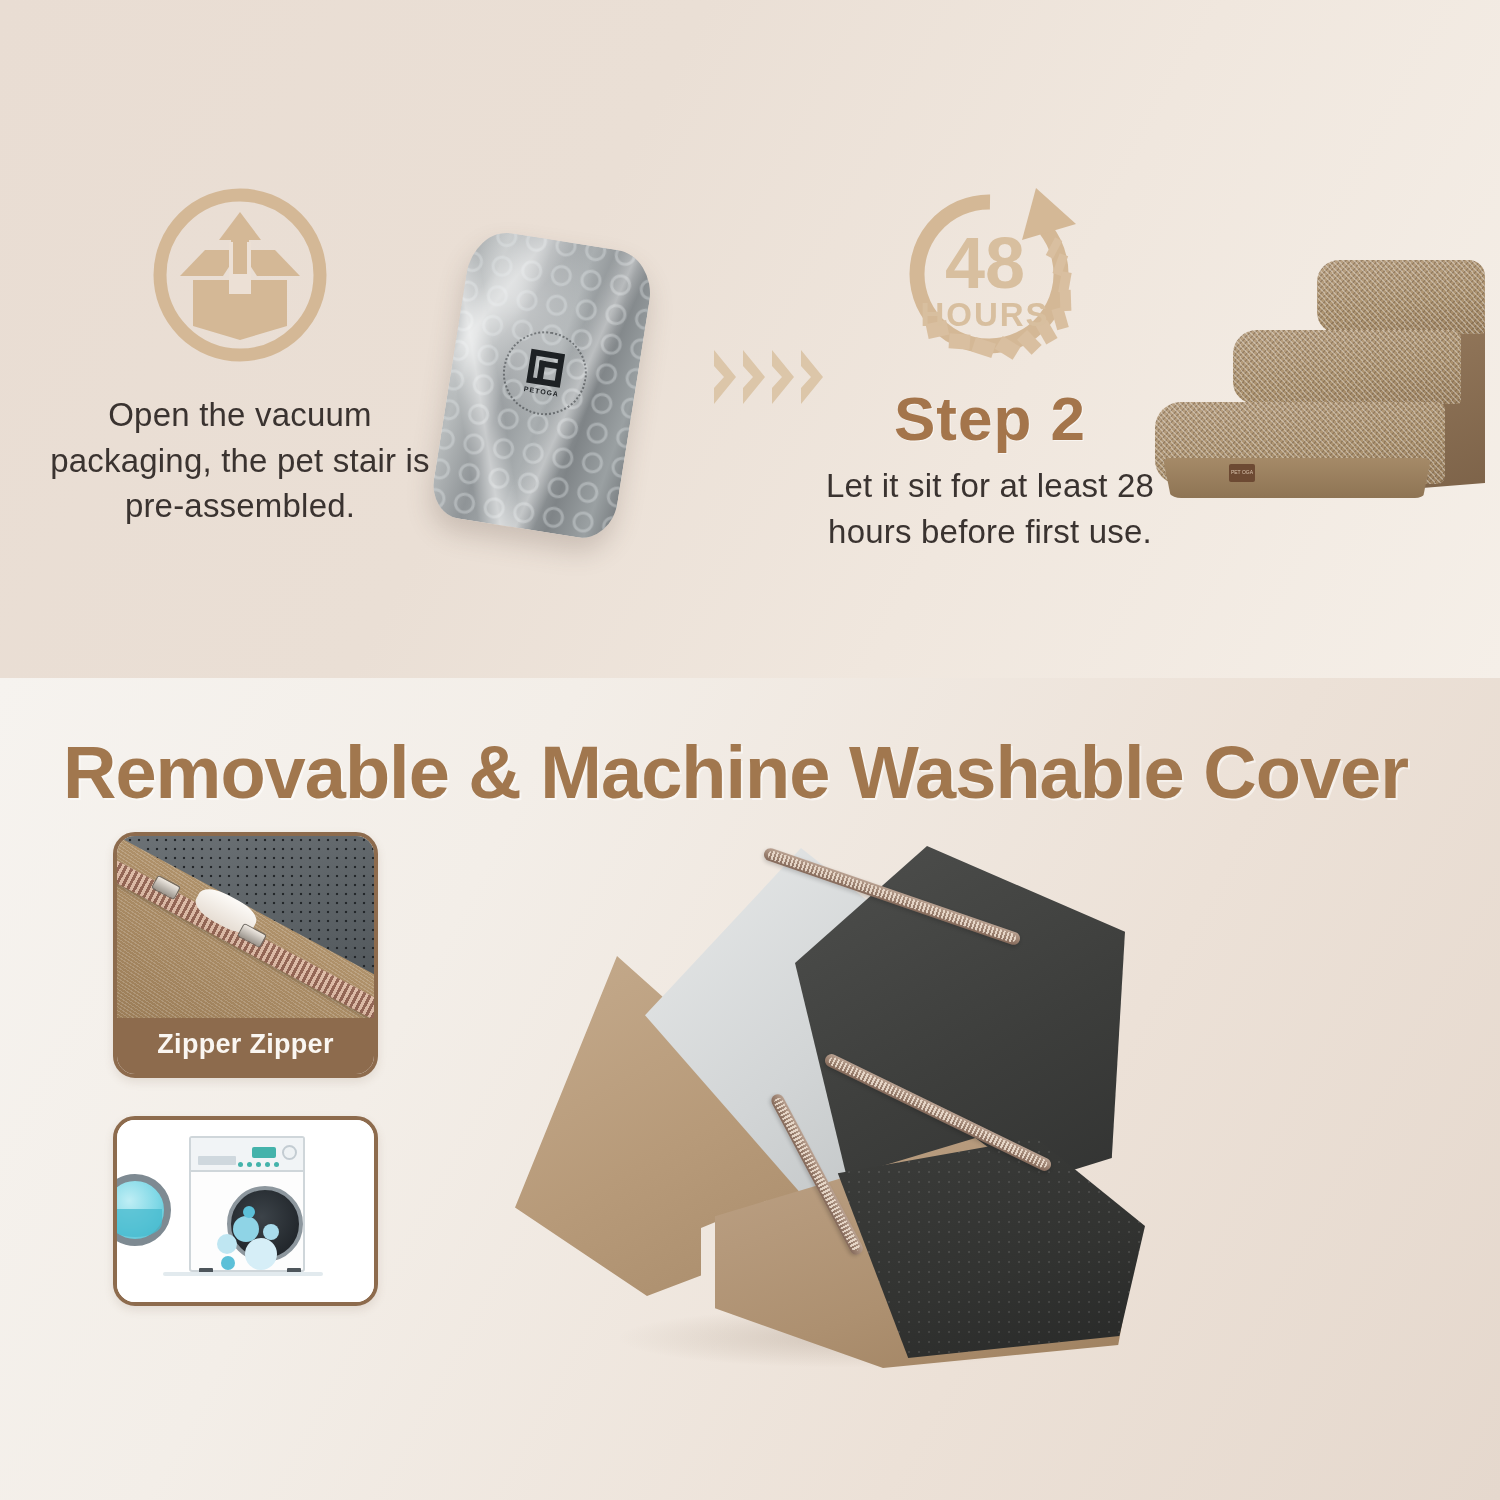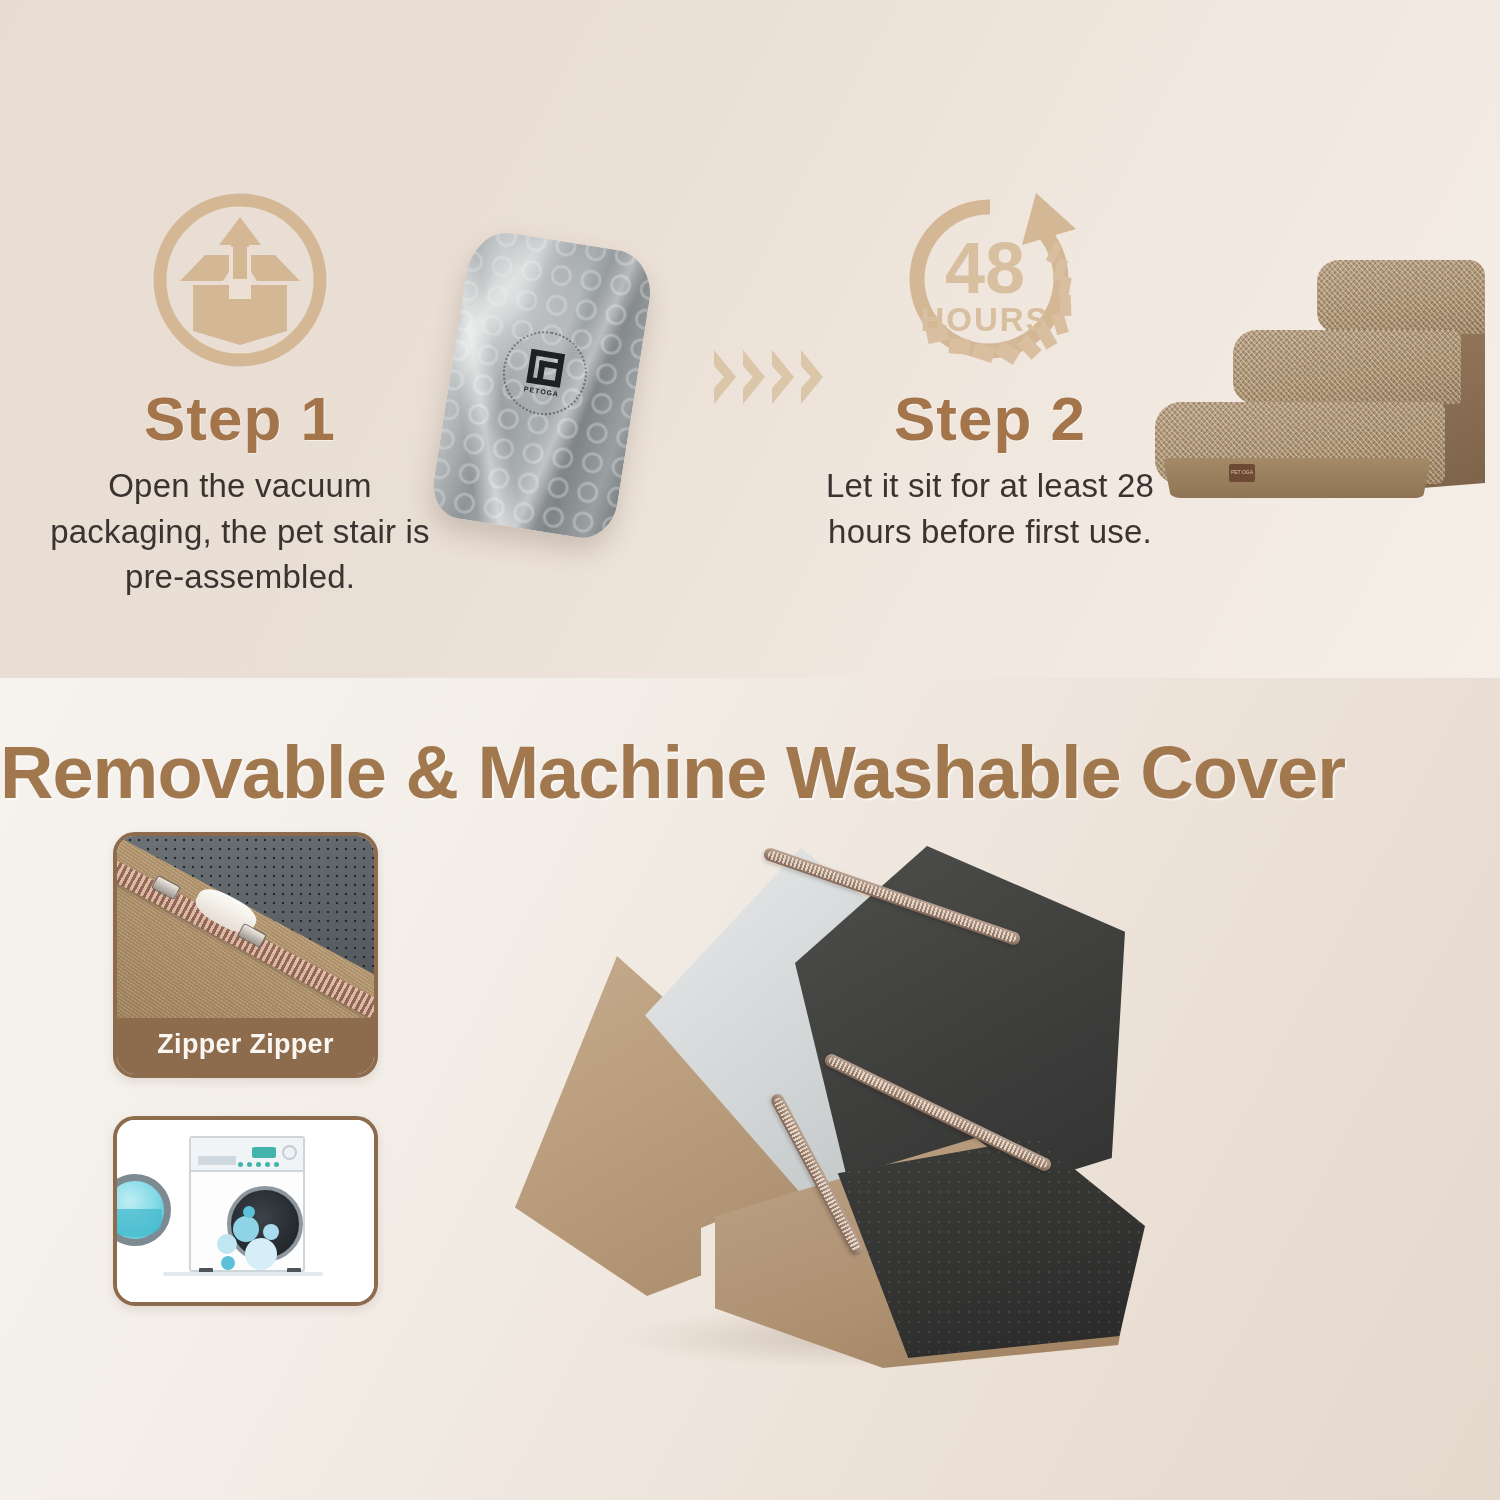--- a/index.html
+++ b/index.html
@@ -16,21 +16,21 @@
     position:absolute; left:0; top:0; width:1500px; height:678px;
     background:
       linear-gradient(118deg, #e9ddd3 0%, #eadfd5 38%, #f0e7de 66%, #f5efe8 100%);
     overflow:hidden;
   }
 
   
   #step1-block{ position:absolute; left:30px; top:180px; width:420px; text-align:center; }
   #step2-block{ position:absolute; left:780px; top:180px; width:420px; text-align:center; }
 
-  .step-icon-wrap{ height:200px; display:flex; align-items:center; justify-content:center; }
+  .step-icon-wrap{ height:200px; display:flex; align-items:flex-start; justify-content:center; }
 
   .step-title{
     font-size:62px; font-weight:bold; color:#a4754b;
     letter-spacing:1px; line-height:1.05;
     text-shadow:1px 1px 0 rgba(255,255,255,.55);
     margin-top:6px;
   }
   .step-desc{
     font-size:33px; color:#3a3330; line-height:1.38; letter-spacing:.2px;
     margin-top:12px; font-weight:300;
@@ -121,21 +121,21 @@
   }
 
   
   #bottom-section{
     position:absolute; left:0; top:678px; width:1500px; height:822px;
     background:linear-gradient(118deg,#f6f3ef 0%,#f3eee8 30%,#ece1d7 68%,#e5d8cd 100%);
     overflow:hidden;
   }
 
   #section-heading{
-    position:absolute; left:0; top:52px; width:1408px; text-align:left;
+    position:absolute; left:0; top:52px; width:1408px; text-align:right;
     font-size:74px; font-weight:bold; color:#a1774e;
     letter-spacing:-1px;
     text-shadow:2px 2px 0 rgba(255,255,255,.5);
     white-space:nowrap;
   }
 
   
   #badge-column{ position:absolute; left:113px; top:154px; width:265px; }
   .badge-card{
     width:265px; border:4px solid #8d6b4d; border-radius:22px;
@@ -281,21 +281,20 @@
         <circle cx="95" cy="95" r="80" fill="none" stroke="#d4b896" stroke-width="13"></circle>
         <path d="M95 32 L116 60 L104 60 L104 96 L86 96 L86 60 L74 60 Z" fill="#d4b896"></path>
         <path d="M35 96 L60 70 L95 70 L78 96 Z" fill="#d4b896"></path>
         <path d="M155 96 L130 70 L95 70 L112 96 Z" fill="#d4b896"></path>
         <path d="M48 100 L48 146 L95 160 L95 100 Z" fill="#d4b896"></path>
         <path d="M142 100 L142 146 L95 160 L95 100 Z" fill="#d4b896"></path>
         <rect x="84" y="62" width="22" height="52" fill="#ece0d5"></rect>
         <path d="M95 36 L113 60 L102 60 L102 94 L88 94 L88 60 L77 60 Z" fill="#d4b896"></path>
       </svg>
     </div>
-    <div class="step-title">Step 1</div>
     <div class="step-desc">Open the vacuum packaging, the pet stair is pre-assembled.</div>
   </div>
 
   <div id="vacuum-roll">
     <div class="roll-body">
       <div class="roll-rings"></div>
       <div class="roll-film"></div>
       <div class="roll-label">
         <div class="roll-logo-sq"></div>
         <div class="roll-logo-text">PETOGA</div>

